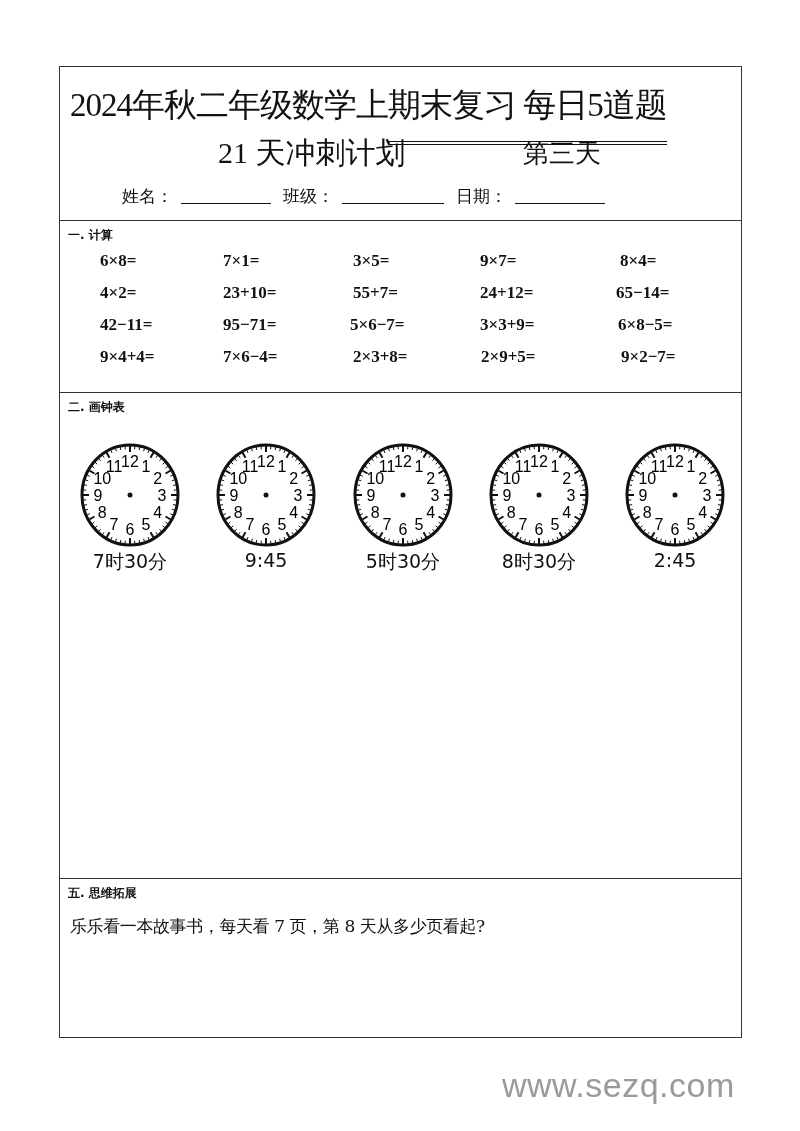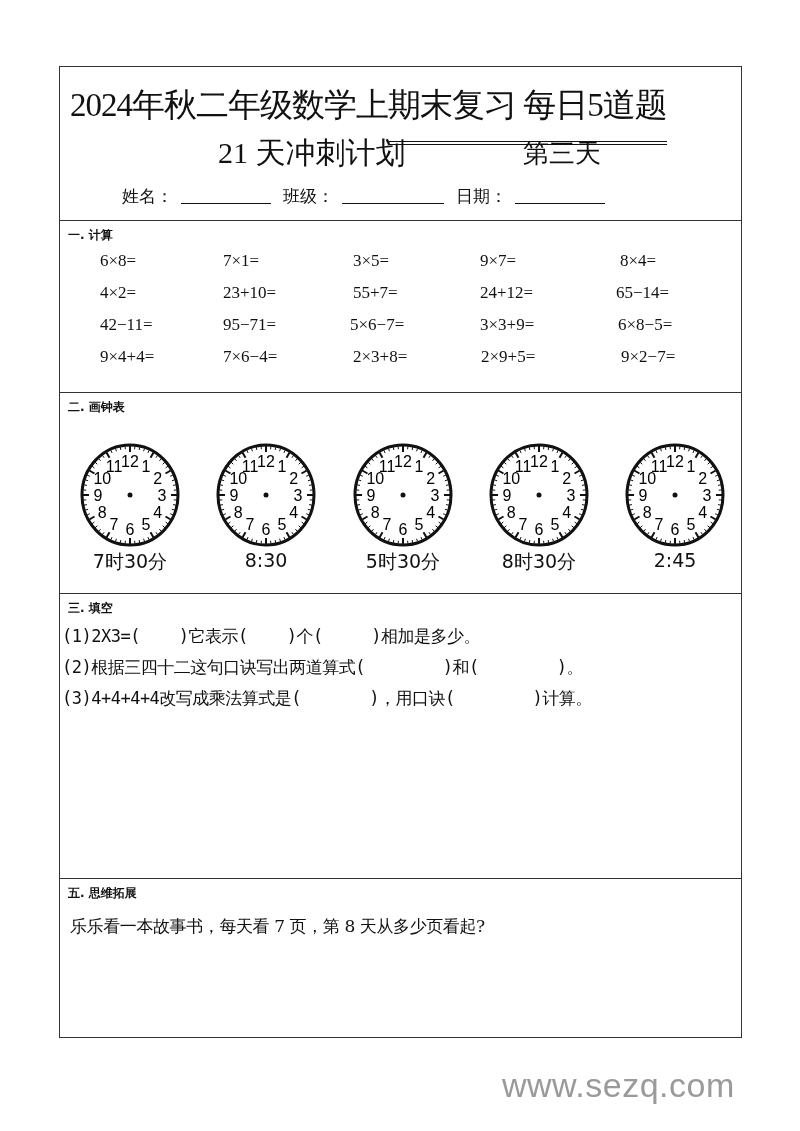--- a/index.html
+++ b/index.html
@@ -9,21 +9,21 @@
   .title1{position:absolute;left:10px;top:16px;font-family:"Liberation Serif",serif;font-size:33px;letter-spacing:-1px;white-space:nowrap;}
   .title1 .ul{border-bottom:4px double #111;padding-bottom:18px;}
   .title2{position:absolute;left:158px;top:66px;font-size:30px;font-family:"Liberation Serif",serif;white-space:nowrap;}
   .title2b{position:absolute;left:463px;top:69px;font-size:26px;font-family:"Liberation Serif",serif;white-space:nowrap;}
   .infoRow{position:absolute;left:62px;top:118px;font-size:17px;white-space:nowrap;display:flex;gap:0;}
   .infoRow .lbl{margin-right:8px;}
   .infoRow .blank{display:inline-block;border-bottom:1px solid #111;height:18px;margin-right:12px;}
   .sec{position:absolute;left:0;width:100%;border-top:1.5px solid #333;box-sizing:border-box;}
   .secTitle{position:absolute;left:8px;top:6px;font-family:"DejaVu Sans",sans-serif;font-weight:bold;font-size:12px;}
   .calc{position:absolute;left:0;top:30px;width:100%;}
-  .calcRow{position:absolute;left:0;height:30px;width:100%;font-family:"Liberation Serif",serif;font-size:17px;}
+  .calcRow{position:absolute;left:0;height:30px;width:100%;font-family:"Liberation Serif",serif;font-size:17px;font-weight:bold;}
   .calcCell{position:absolute;white-space:nowrap;}
   .clocks{position:absolute;left:0;top:50px;width:100%;}
   .clock{position:absolute;width:110px;text-align:center;}
   .clock svg{display:block;margin:0 auto;}
   .clockLbl{font-family:"DejaVu Sans",sans-serif;font-size:19px;margin-top:2px;}
   .fill{position:absolute;left:2px;font-size:17px;white-space:pre;font-family:"DejaVu Sans Mono",monospace;letter-spacing:-0.5px;}
   .app{position:absolute;left:2px;font-size:17px;white-space:nowrap;font-family:"DejaVu Serif",serif;letter-spacing:-0.4px;}
   .watermark{position:absolute;left:502px;top:1066px;font-family:"Liberation Sans",sans-serif;font-size:34px;color:#9a9a9a;letter-spacing:0.5px;}
 </style>
 </head>
@@ -233,21 +233,21 @@
             <text x="68" y="87.44486372867092" text-anchor="middle" font-size="16" font-family="Liberation Sans, sans-serif">5</text>
             <text x="52.00000000000001" y="92" text-anchor="middle" font-size="16" font-family="Liberation Sans, sans-serif">6</text>
             <text x="36.00000000000001" y="87.44486372867092" text-anchor="middle" font-size="16" font-family="Liberation Sans, sans-serif">7</text>
             <text x="24.287187078897972" y="75.00000000000001" text-anchor="middle" font-size="16" font-family="Liberation Sans, sans-serif">8</text>
             <text x="20" y="58.00000000000001" text-anchor="middle" font-size="16" font-family="Liberation Sans, sans-serif">9</text>
             <text x="24.287187078897965" y="41" text-anchor="middle" font-size="16" font-family="Liberation Sans, sans-serif">10</text>
             <text x="35.999999999999986" y="28.555136271329097" text-anchor="middle" font-size="16" font-family="Liberation Sans, sans-serif">11</text>
             <text x="51.99999999999999" y="24" text-anchor="middle" font-size="16" font-family="Liberation Sans, sans-serif">12</text>
             <circle cx="52" cy="52" r="2.5" fill="#111"></circle>
           </svg>
-        <div class="clockLbl">8:30</div>
+        <div class="clockLbl">9:45</div>
       </div>
       <div class="clock" style="left:288px">
         <svg class="clockface" width="104" height="104" viewBox="0 0 104 104">
             <ellipse cx="52" cy="52" rx="48" ry="50" fill="#fff" stroke="#111" stroke-width="3"></ellipse>
             <line x1="52" y1="3" x2="52" y2="9" stroke="#111" stroke-width="2"></line>
             <line x1="56.91283777357971" y1="3.268427126954606" x2="56.59925238377675" y2="6.251992813059431" stroke="#111" stroke-width="1"></line>
             <line x1="61.77184946843469" y1="4.070767564043521" x2="61.14811439598141" y2="7.005210366244938" stroke="#111" stroke-width="1"></line>
             <line x1="66.52379873562253" y1="5.398230701537479" x2="65.59674775249769" y2="8.25140025042294" stroke="#111" stroke-width="1"></line>
             <line x1="71.1166222245626" y1="7.236272575512558" x2="69.89641229533521" y2="9.97690894844036" stroke="#111" stroke-width="1"></line>
             <line x1="75.5" y1="9.564755214562503" x2="72.5" y2="14.760907637269135" stroke="#111" stroke-width="2"></line>
@@ -475,26 +475,20 @@
             <text x="24.287187078897965" y="41" text-anchor="middle" font-size="16" font-family="Liberation Sans, sans-serif">10</text>
             <text x="35.999999999999986" y="28.555136271329097" text-anchor="middle" font-size="16" font-family="Liberation Sans, sans-serif">11</text>
             <text x="51.99999999999999" y="24" text-anchor="middle" font-size="16" font-family="Liberation Sans, sans-serif">12</text>
             <circle cx="52" cy="52" r="2.5" fill="#111"></circle>
           </svg>
         <div class="clockLbl">2:45</div>
       </div>
     </div>
   </div>
 
-  <div class="sec" style="top:526px;height:126px;">
-    <div class="secTitle">三. 填空</div>
-    <div class="fill" style="top:31px">(1)2X3=(    )它表示(    )个(     )相加是多少。</div>
-    <div class="fill" style="top:62px">(2)根据三四十二这句口诀写出两道算式(        )和(        )。</div>
-    <div class="fill" style="top:93px">(3)4+4+4+4改写成乘法算式是(       )，用口诀(        )计算。</div>
-  </div>
 
 
   <div class="sec" style="top:811px;height:161px;">
     <div class="secTitle">五. 思维拓展</div>
     <div class="app" style="top:36px;left:10px">乐乐看一本故事书，每天看 7 页，第 8 天从多少页看起?</div>
   </div>
 </div>
 
 <div class="watermark">www.sezq.com</div>
 

